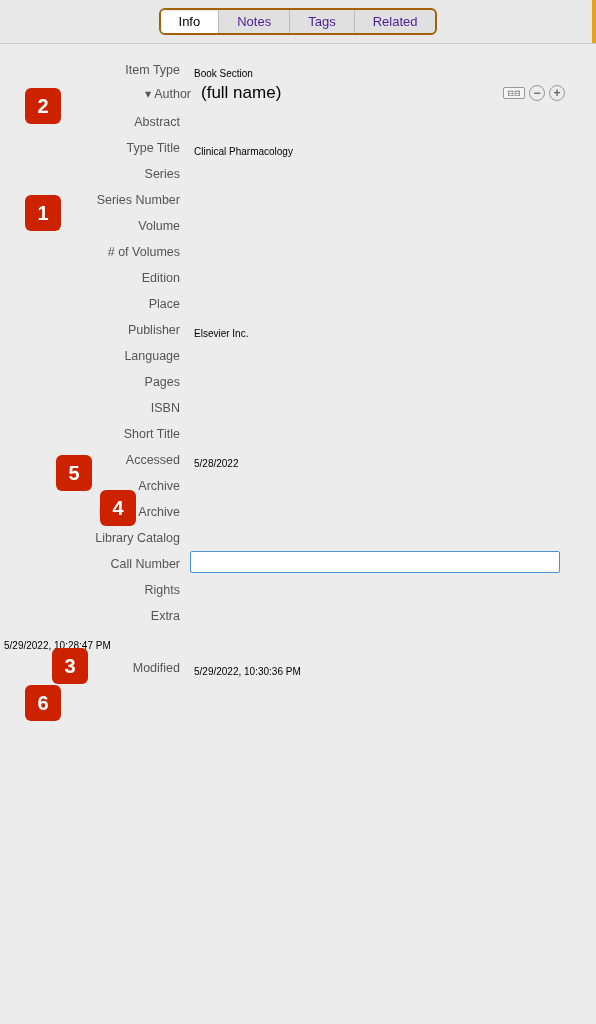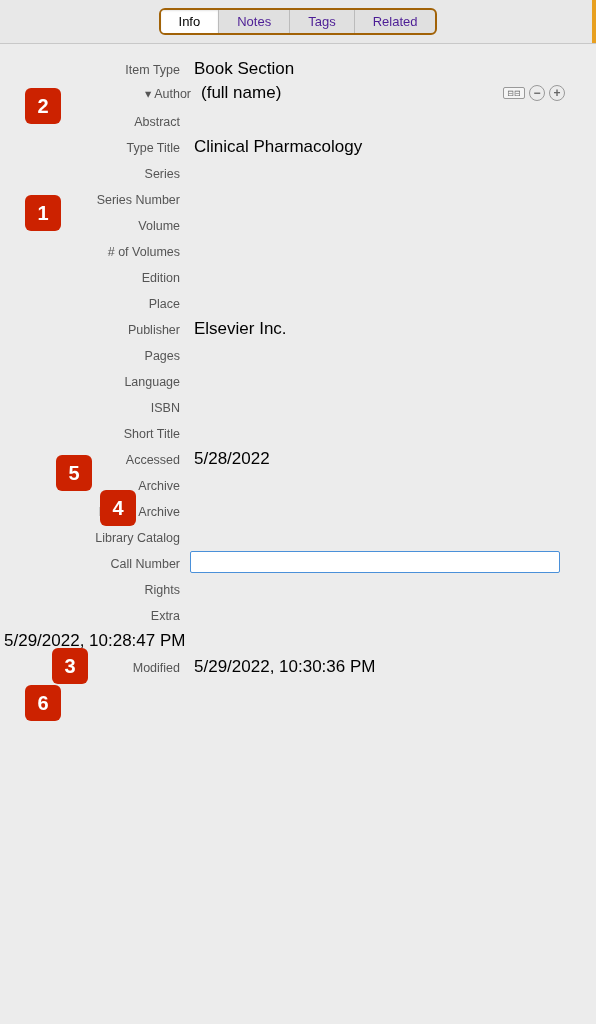--- a/index.html
+++ b/index.html
@@ -99,21 +99,21 @@
       font-size: 12.5px;
       width: 190px;
       min-width: 190px;
       padding-right: 10px;
       flex-shrink: 0;
       line-height: 1.4;
     }
 
     .field-value {
       color: #000;
-      font-size: 17px;
+      font-size: 10px;
       flex: 1;
       padding-left: 4px;
     }
 
     .field-value.empty {
       color: transparent;
     }
 
     
     .author-row {
@@ -281,25 +281,25 @@
     </div>
       <div class="field-row">
       <div class="field-label">Place</div>
       <div class="field-value empty"></div>
     </div>
       <div class="field-row">
       <div class="field-label">Publisher</div>
       <div class="field-value">Elsevier Inc.</div>
     </div>
       <div class="field-row">
+      <div class="field-label">Language</div>
+      <div class="field-value empty"></div>
+    </div>
+      <div class="field-row">
       <div class="field-label">Pages</div>
-      <div class="field-value empty"></div>
-    </div>
-      <div class="field-row">
-      <div class="field-label">Language</div>
       <div class="field-value empty"></div>
     </div>
       <div class="field-row">
       <div class="field-label">ISBN</div>
       <div class="field-value empty"></div>
     </div>
       <div class="field-row">
       <div class="field-label">Short Title</div>
       <div class="field-value empty"></div>
     </div>

